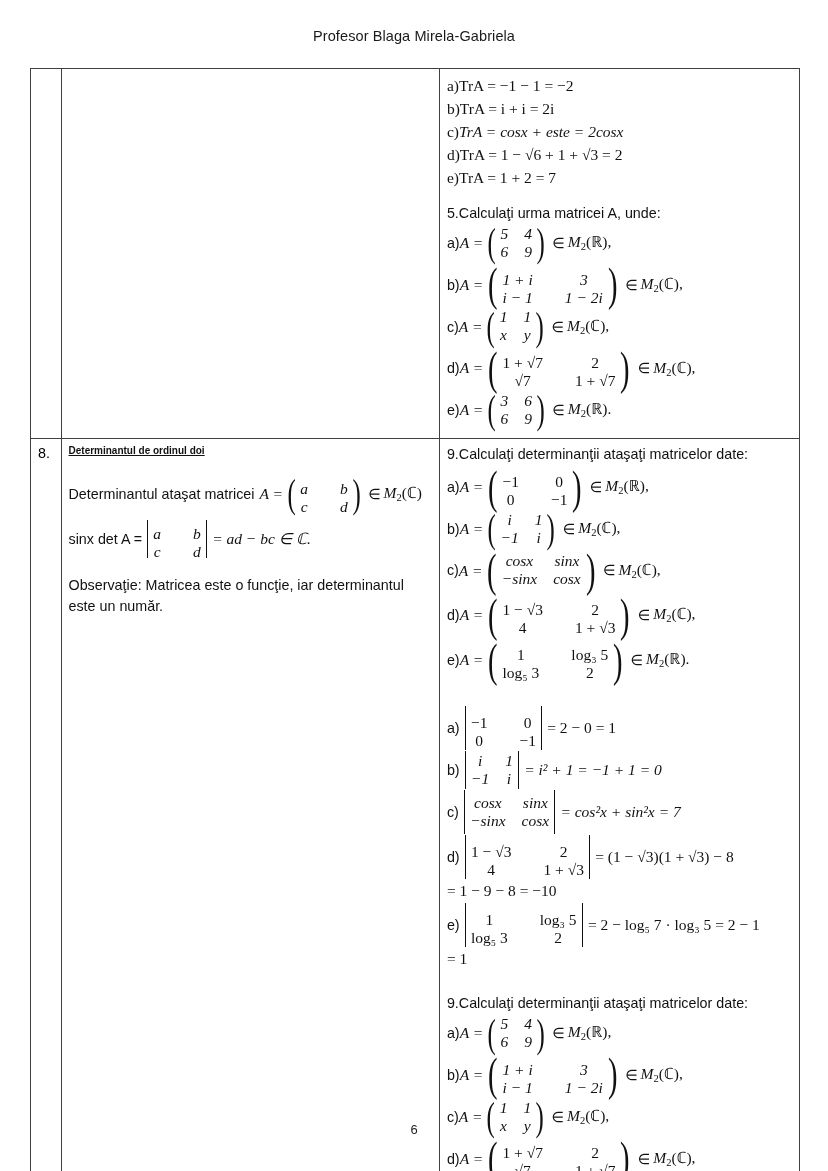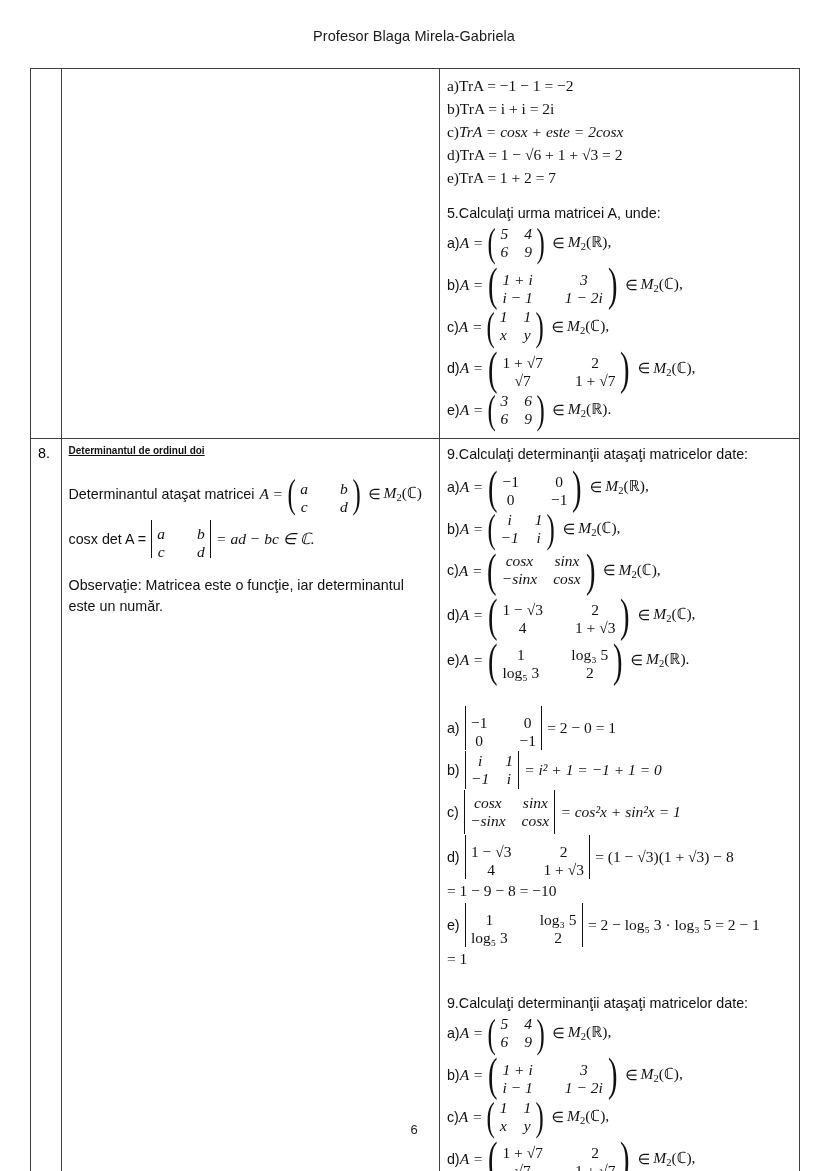--- a/index.html
+++ b/index.html
@@ -241,21 +241,21 @@
                   <span class="gc">c</span>
                   <span class="gc">d</span>
                 </span>
                 <span class="par sz1">)</span>
               </span>
               <span class="op">∈</span>
               <span class="m nw"><span>M</span><sub class="sb">2</sub><span class="bb">(<span>ℂ</span>)</span></span>
             </div>
 
             <div class="line">
-              <span class="lbl">cosx det A =</span>
+              <span class="lbl">sinx det A =</span>
               <span class="mat">
                 <span class="bar h1"></span>
                 <span class="grid c2w">
                   <span class="gc">a</span>
                   <span class="gc">b</span>
                   <span class="gc">c</span>
                   <span class="gc">d</span>
                 </span>
                 <span class="bar h1"></span>
               </span>
@@ -397,21 +397,21 @@
               <span class="mat">
                 <span class="bar h2"></span>
                 <span class="grid c2">
                   <span class="gc">cosx</span>
                   <span class="gc">sinx</span>
                   <span class="gc">−sinx</span>
                   <span class="gc">cosx</span>
                 </span>
                 <span class="bar h2"></span>
               </span>
-              <span class="m">= cos²x + sin²x = 1</span>
+              <span class="m">= cos²x + sin²x = 7</span>
             </div>
 
             <div class="line">
               <span class="lbl">d)</span>
               <span class="mat">
                 <span class="bar h2"></span>
                 <span class="grid c2w">
                   <span class="gc up">1 − √3</span>
                   <span class="gc up">2</span>
                   <span class="gc up">4</span>
@@ -430,21 +430,21 @@
               <span class="mat">
                 <span class="bar h2"></span>
                 <span class="grid c2w">
                   <span class="gc up">1</span>
                   <span class="gc up">log₃ 5</span>
                   <span class="gc up">log₅ 3</span>
                   <span class="gc up">2</span>
                 </span>
                 <span class="bar h2"></span>
               </span>
-              <span class="mr">= 2 − log₅ 3 · log₃ 5 = 2 − 1</span>
+              <span class="mr">= 2 − log₅ 7 · log₃ 5 = 2 − 1</span>
             </div>
             <div class="line">
               <span class="mr">= 1</span>
             </div>
           </div>
 
           <div class="spacer-lg"></div>
 
           <div class="cellbody">
             <div>9.Calculaţi determinanţii ataşaţi matricelor date:</div>

